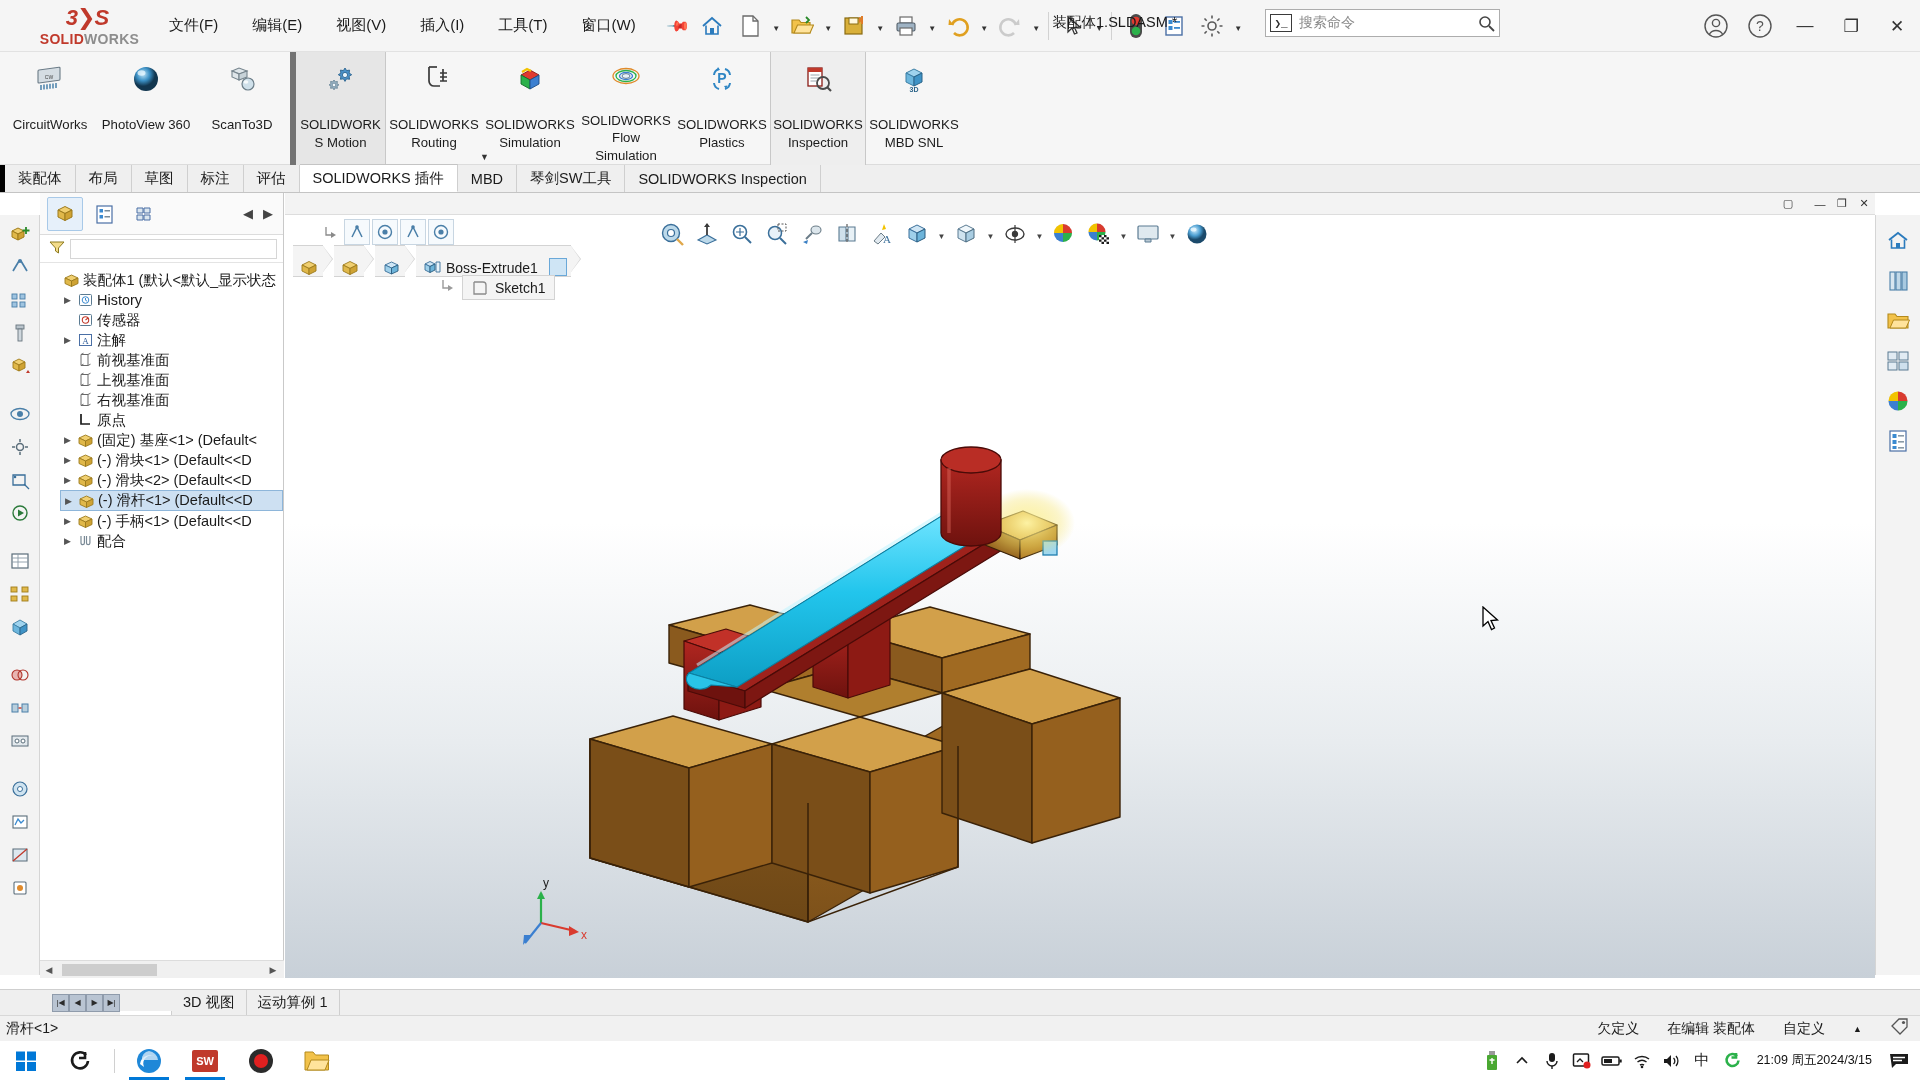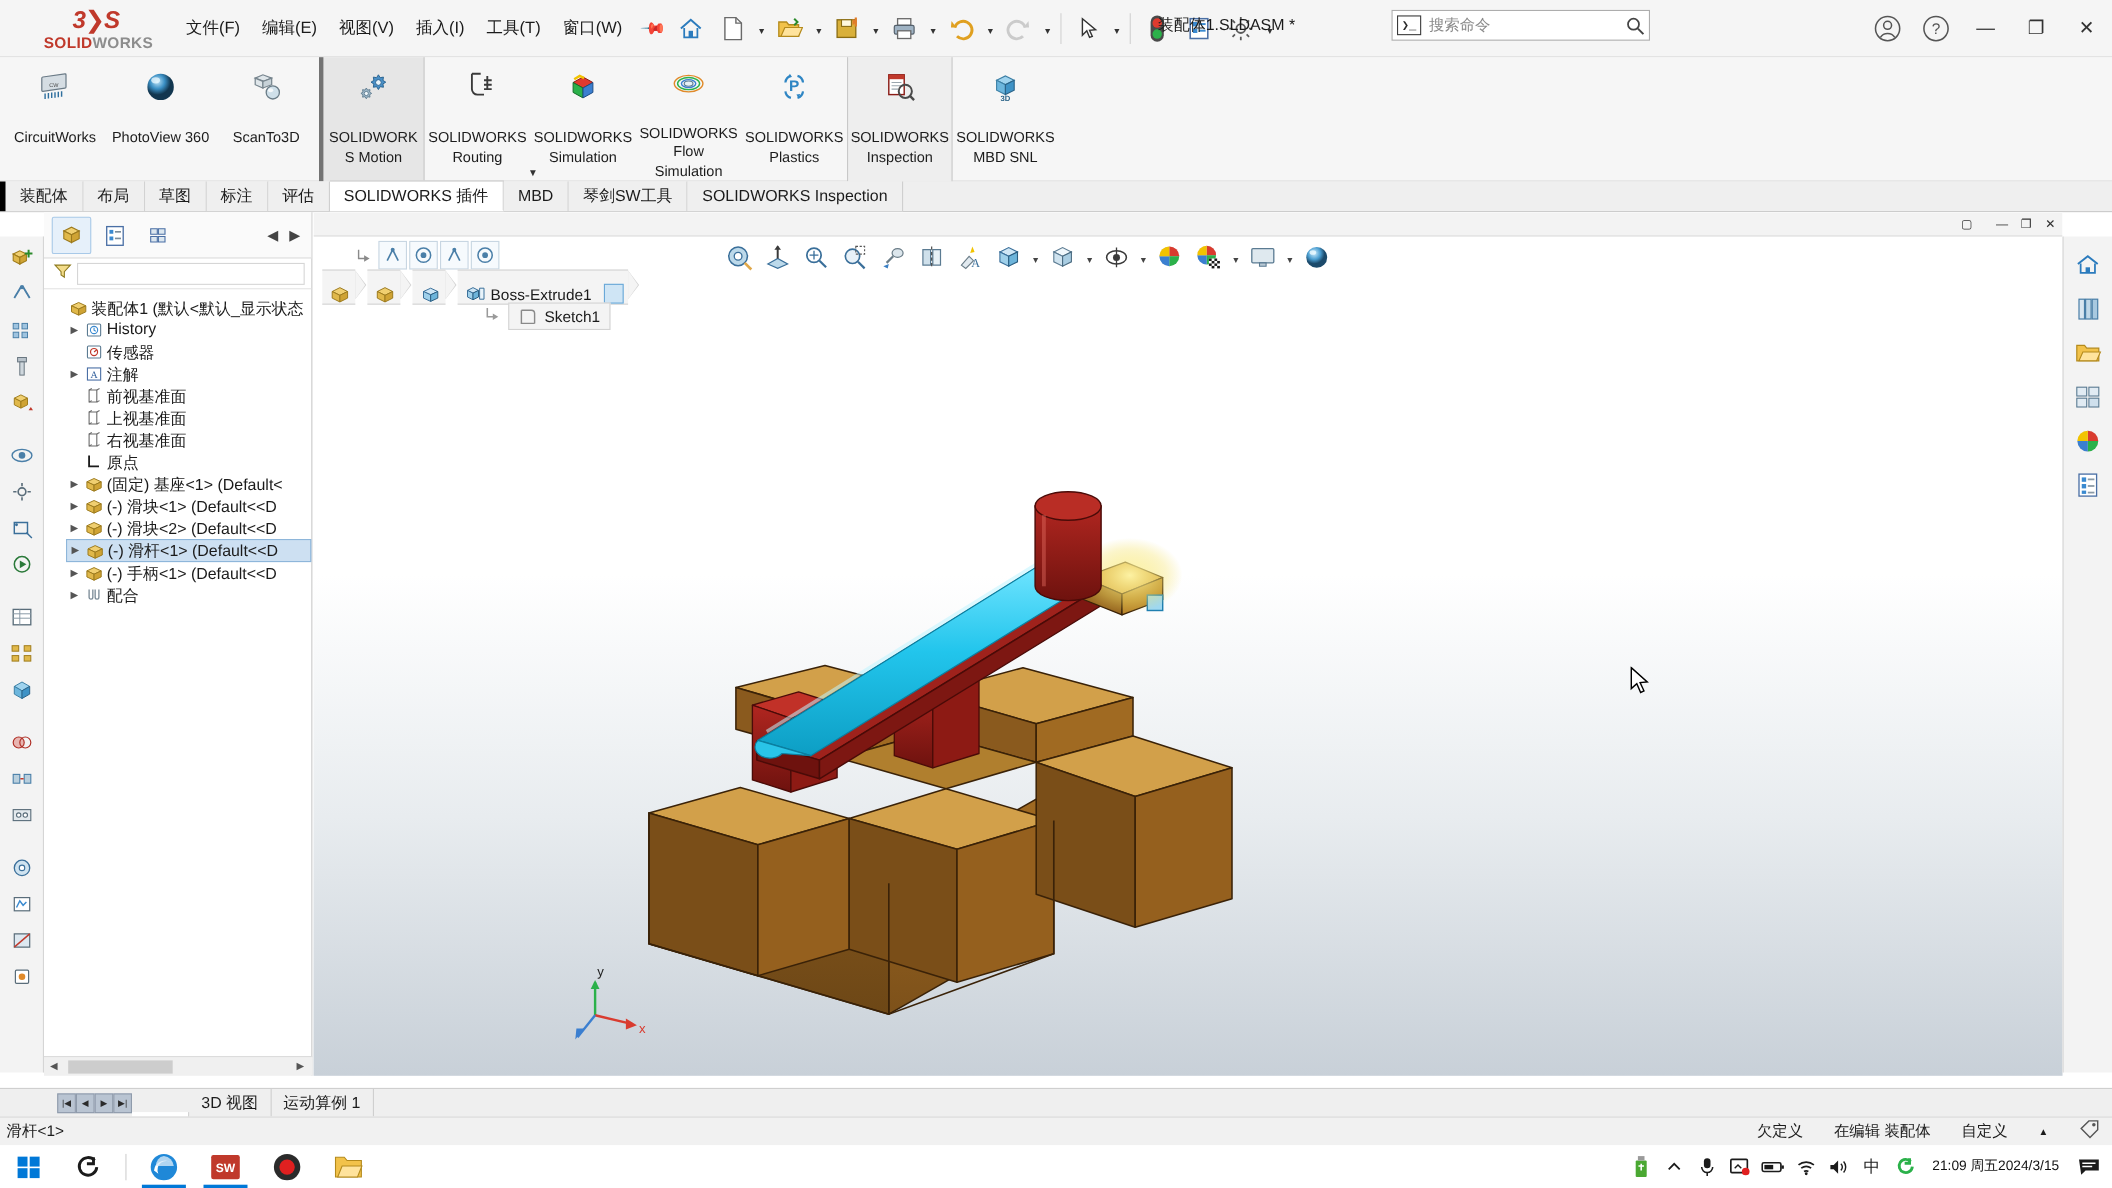--- a/index.html
+++ b/index.html
@@ -19,21 +19,21 @@
   }
   .sw-logo { display: flex; align-items: center; padding-left: 24px; width: 150px; flex-direction: column; }
   .sw-logo .ds {
     font-size: 22px; font-weight: bold; color: #c0392b;
     font-style: italic; letter-spacing: -1px;
   }
   .sw-logo .wordmark { font-size: 14px; font-weight: bold; margin-left: 5px; letter-spacing: .3px; }
   .sw-logo .wordmark .bold { color: #c0392b; }
   .sw-logo .wordmark .light { color: #8d8d8d; }
 
-  .menubar { display: flex; align-items: center; gap: 2px; margin-left: 10px; }
+  .menubar { display: flex; align-items: center; gap: 16px; margin-left: 10px; }
   .menubar .mi {
     font-size: 15px; color: #1b1b1b; padding: 6px 9px; cursor: default; white-space: nowrap;
   }
   .pin-icon { margin-left: 8px; color: #555; font-size: 15px; transform: rotate(45deg); }
 
   .tb-tools { display: flex; align-items: center; gap: 0px; margin-left: 6px; }
   .tbbtn {
     width: 38px; height: 40px; display: flex; align-items: center; justify-content: center;
     cursor: default; position: relative;
   }
@@ -66,21 +66,21 @@
   
   .ribbon {
     position: absolute; left: 0; top: 52px; width: 1920px; height: 113px;
     background: #f6f6f6; border-bottom: 1px solid #dcdcdc;
   }
   .ribbon-inner { display: flex; align-items: stretch; height: 113px; padding-left: 2px; }
   .rb-item {
     width: 96px; display: flex; flex-direction: column; align-items: center;
     padding-top: 7px; cursor: default; position: relative;
   }
-  .rb-item.active { background: #e6e6e6; border-left: 4px solid #737373; border-right: 1px solid #c8c8c8; }
+  .rb-item.active { background: #e6e6e6; border-left: 6px solid #737373; border-right: 1px solid #c8c8c8; }
   .rb-item.active2 { background: #eeeeee; border-left: 1px solid #c8c8c8; border-right: 1px solid #c8c8c8; }
   .rb-ico { height: 40px; display:flex; align-items:center; justify-content:center; }
   .rb-lbl {
     font-size: 13.2px; color: #1c1c1c; text-align: center; line-height: 1.35;
     margin-top: 17px; word-break: break-word; padding: 0 2px;
   }
   .ribbon-expander {
     position: absolute; left: 480px; bottom: 2px; font-size: 9px; color: #333; cursor: default;
   }
 

